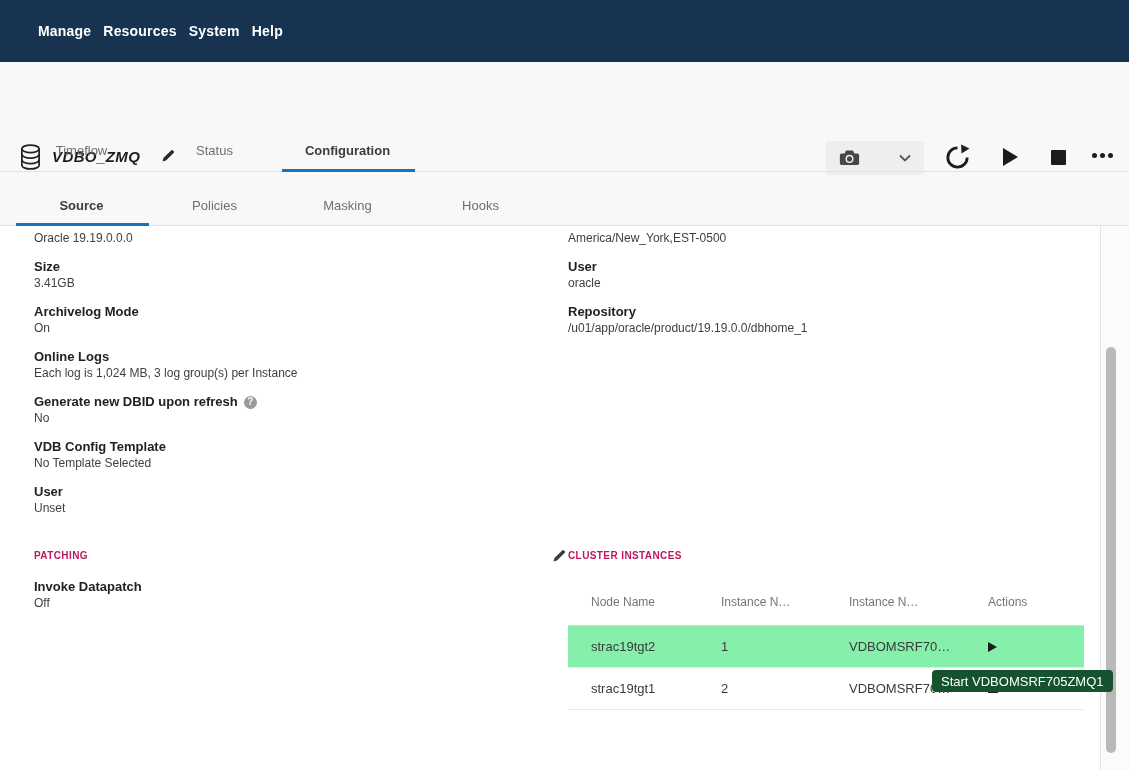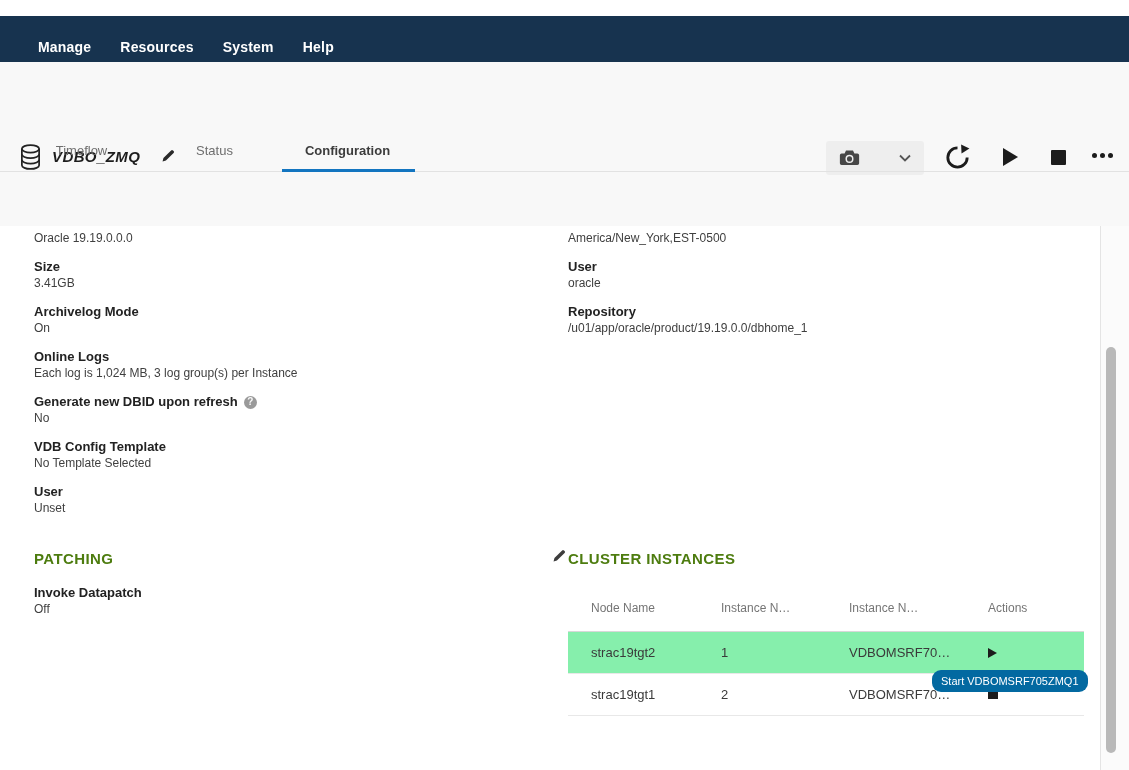--- a/index.html
+++ b/index.html
@@ -5,23 +5,22 @@
   * { margin:0; padding:0; box-sizing:border-box; }
   html,body { background:#e9e9e9; }
   .screen {
     position:relative; width:1129px; height:770px; overflow:hidden;
     background:#ffffff; font-family:"Liberation Sans", sans-serif;
     -webkit-font-smoothing:antialiased;
   }
   
   .navbar {
     position:absolute; top:0; left:0; width:100%; height:62px;
-    background:#17334f; display:flex; align-items:center; gap:29px;
+    background:#17334f; display:flex; align-items:center; gap:12px;
     padding-left:38px;
-    margin-top:16px;
   }
   .nav-item {
     color:#ffffff; font-size:14px; font-weight:bold; letter-spacing:.2px;
     cursor:pointer;
   }
   
   .header-region {
     position:absolute; top:62px; left:0; width:100%; height:164px;
     background:#f8f8f8;
   }
@@ -67,42 +66,42 @@
   .col-left  { position:absolute; left:34px;  top:4px; width:500px; }
   .col-right { position:absolute; left:568px; top:4px; width:516px; }
   .field { margin-bottom:13px; }
   .field .lbl { font-size:13px; line-height:16px; font-weight:bold; color:#222222; display:flex; align-items:center; gap:6px; }
   .field .val { font-size:12px; line-height:16px; color:#3f3f3f; }
   .help-badge {
     display:inline-flex; width:13px; height:13px; border-radius:50%;
     background:#9a9a9a; color:#f8f8f8; font-size:10px; font-weight:bold;
     align-items:center; justify-content:center; cursor:pointer;
   }
-  .section-title { font-size:15px; font-weight:bold; color:#4d7c0f; letter-spacing:.4px; }
+  .section-title { font-size:10px; font-weight:bold; color:#be185d; letter-spacing:.4px; }
   .patching { position:absolute; left:34px; top:324px; width:503px; }
   .patching .section-title { margin-bottom:18px; }
   .patching-edit { position:absolute; right:-30px; top:-2px; cursor:pointer; }
   .cluster { position:absolute; left:568px; top:324px; width:516px; }
   .cluster .section-title { margin-bottom:17px; }
   
   .tbl { width:516px; font-size:13px; color:#3a3a3a; }
   .tbl-row { display:flex; align-items:center; }
   .tbl-head { height:48px; border-bottom:1px solid #d8d8d8; font-size:12px; color:#757575; background:#fff; }
   .tbl-r { height:42px; border-bottom:1px solid #e8e8e8; }
   .tbl-r.alt { background:#86efac; }
   .c1 { width:153px; padding-left:23px; }
   .c2 { width:128px; }
   .c3 { width:129px; }
   .c4 { flex:1; padding-left:10px; display:flex; align-items:center; }
   .row-play { width:0; height:0; border-left:9px solid #1c1c1c; border-top:5px solid transparent; border-bottom:5px solid transparent; cursor:pointer; }
   .row-stop { width:10px; height:9px; background:#1c1c1c; cursor:pointer; }
   
   .tooltip {
     position:absolute; left:932px; top:670px; height:22px; padding:0 9px;
-    background:#0369a1; border-radius:9px; color:#ffffff; font-size:11px;
+    background:#14532d; border-radius:4px; color:#ffffff; font-size:13px;
     display:flex; align-items:center; z-index:5; white-space:nowrap;
   }
   
   .scroll-gutter {
     position:absolute; top:226px; right:0; width:29px; height:544px;
     background:#fbfbfb; border-left:1px solid #e4e4e4;
   }
   .scroll-thumb {
     position:absolute; left:5px; top:121px; width:10px; height:406px;
     border-radius:5px; background:#b9b9b9; cursor:pointer;
@@ -172,20 +171,26 @@
       <span class="dot"></span>
     </span>
   </div>
 
   <div class="tabs main-tabs">
     <div class="tab">Timeflow</div>
     <div class="tab">Status</div>
     <div class="tab active">Configuration</div>
   </div>
 
+  <div class="tabs sub-tabs">
+    <div class="tab active">Source</div>
+    <div class="tab">Policies</div>
+    <div class="tab">Masking</div>
+    <div class="tab">Hooks</div>
+  </div>
 
   <div class="content">
 
     <div class="col-left">
       <div class="field">
         <div class="val">Oracle 19.19.0.0.0</div>
       </div>
       <div class="field">
         <div class="lbl">Size</div>
         <div class="val">3.41GB</div>

